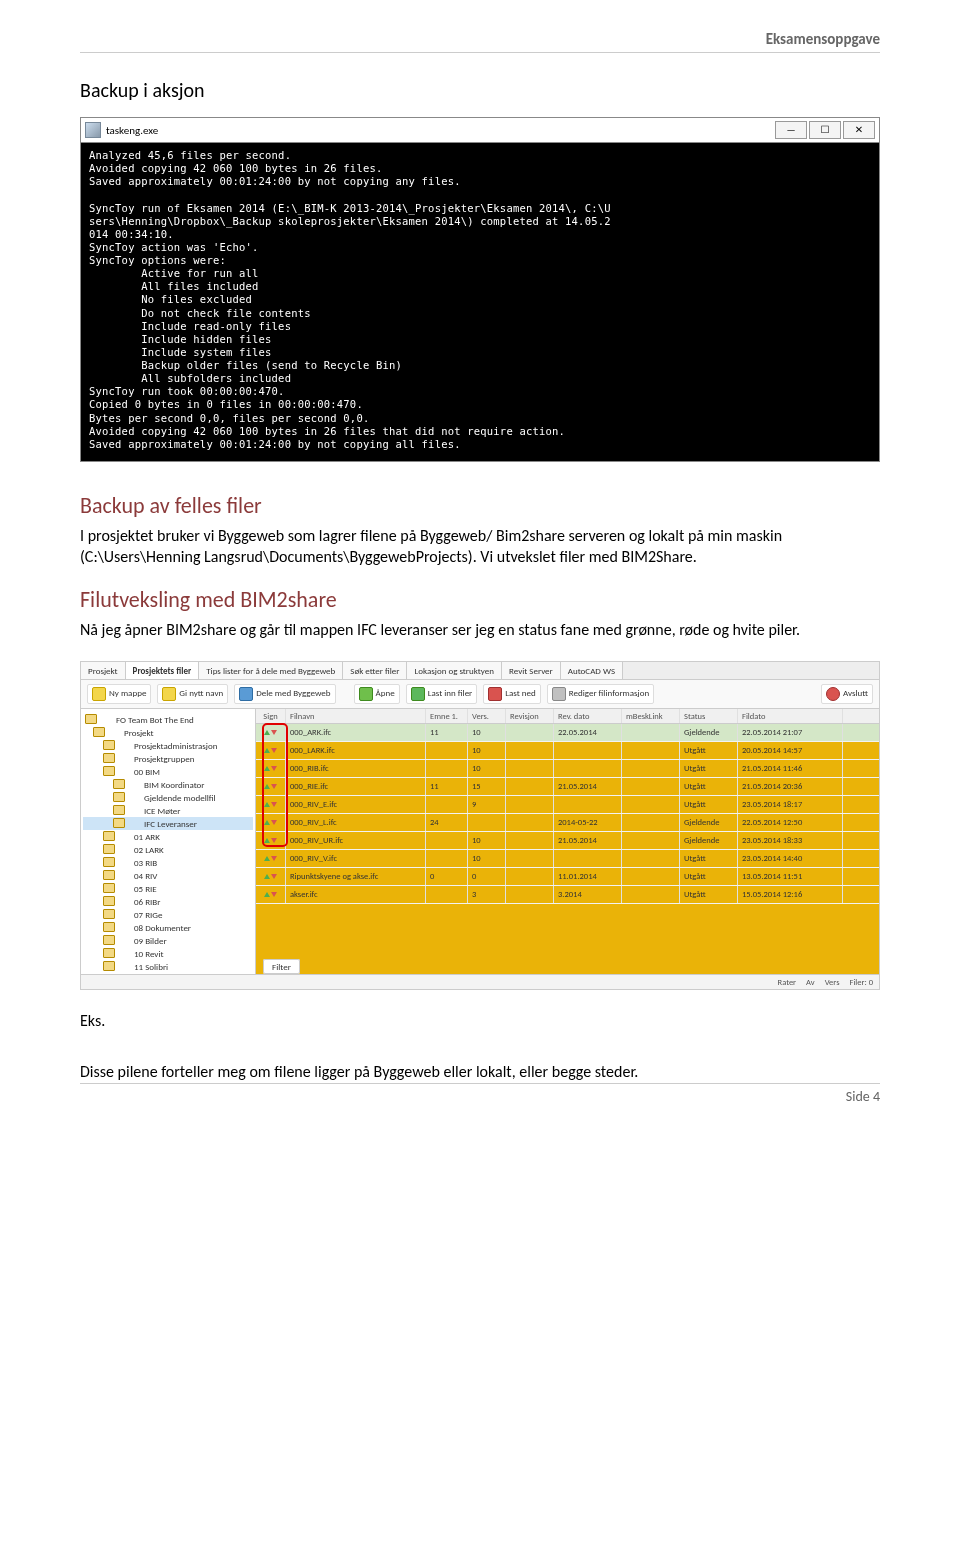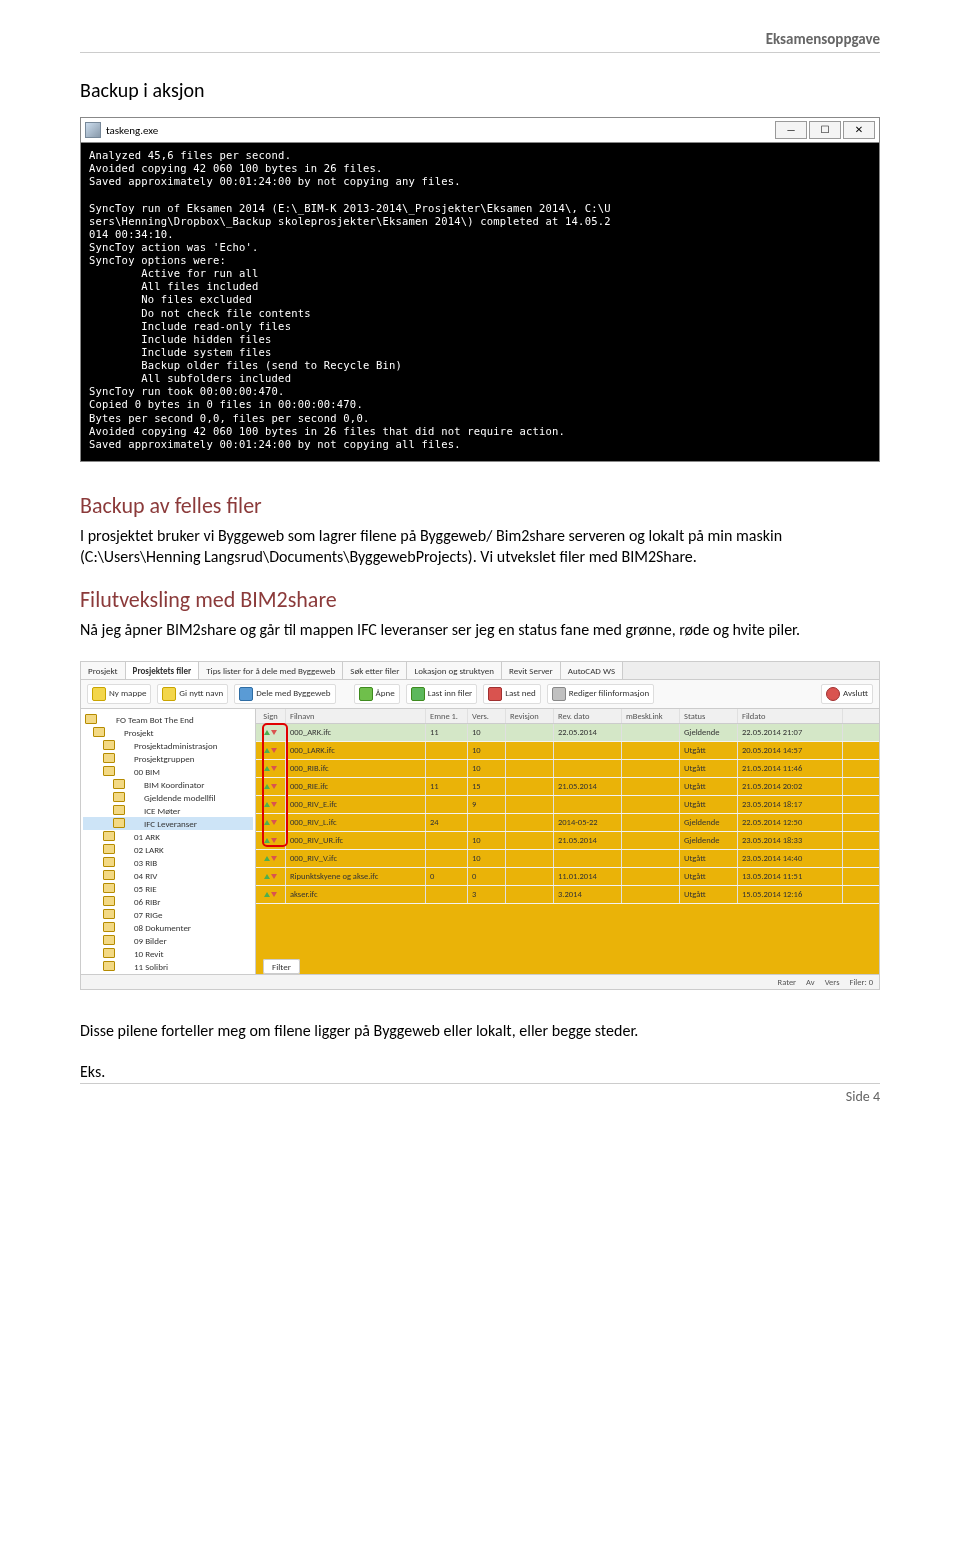--- a/index.html
+++ b/index.html
@@ -520,21 +520,21 @@
                   <span class="arr-down"></span>
                 </span>
               </div>
               <div class="col-name">000_RIE.ifc</div>
               <div class="col-d1">11</div>
               <div class="col-d2">15</div>
               <div class="col-rev"></div>
               <div class="col-date">21.05.2014</div>
               <div class="col-mb"></div>
               <div class="col-stat">Utgått</div>
-              <div class="col-fdate">21.05.2014 20:02</div>
+              <div class="col-fdate">21.05.2014 20:36</div>
             </div>
             <div class="fl-row">
               <div class="col-icon">
                 <span class="arrow-icon">
                   <span class="arr-up"></span>
                   <span class="arr-down"></span>
                 </span>
               </div>
               <div class="col-name">000_RIV_E.ifc</div>
               <div class="col-d1"></div>
@@ -636,17 +636,17 @@
       <div></div>
       <div class="right">
         <span>Rater</span>
         <span>Av</span>
         <span>Vers</span>
         <span>Filer: 0</span>
       </div>
     </div>
   </div>
 
+  <p class="body-text" style="margin-top:20px;">Eks.</p>
   <p class="body-text" style="margin-top:30px;">Disse pilene forteller meg om filene ligger på Byggeweb eller lokalt, eller begge steder.</p>
-  <p class="body-text" style="margin-top:20px;">Eks.</p>
 
   <div class="footer">Side 4</div>
 </div>
 
 </body></html>

